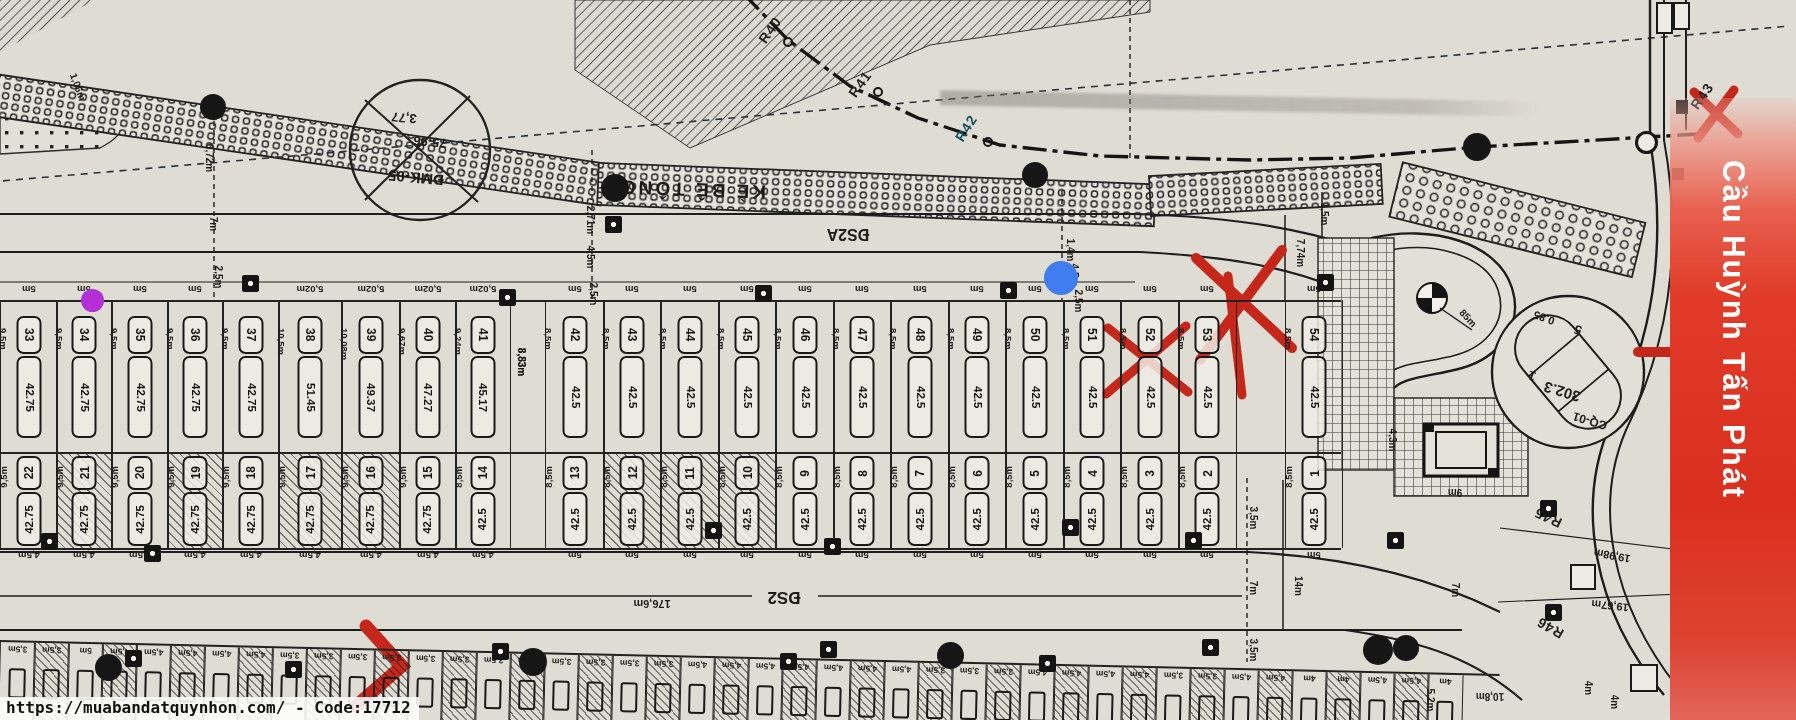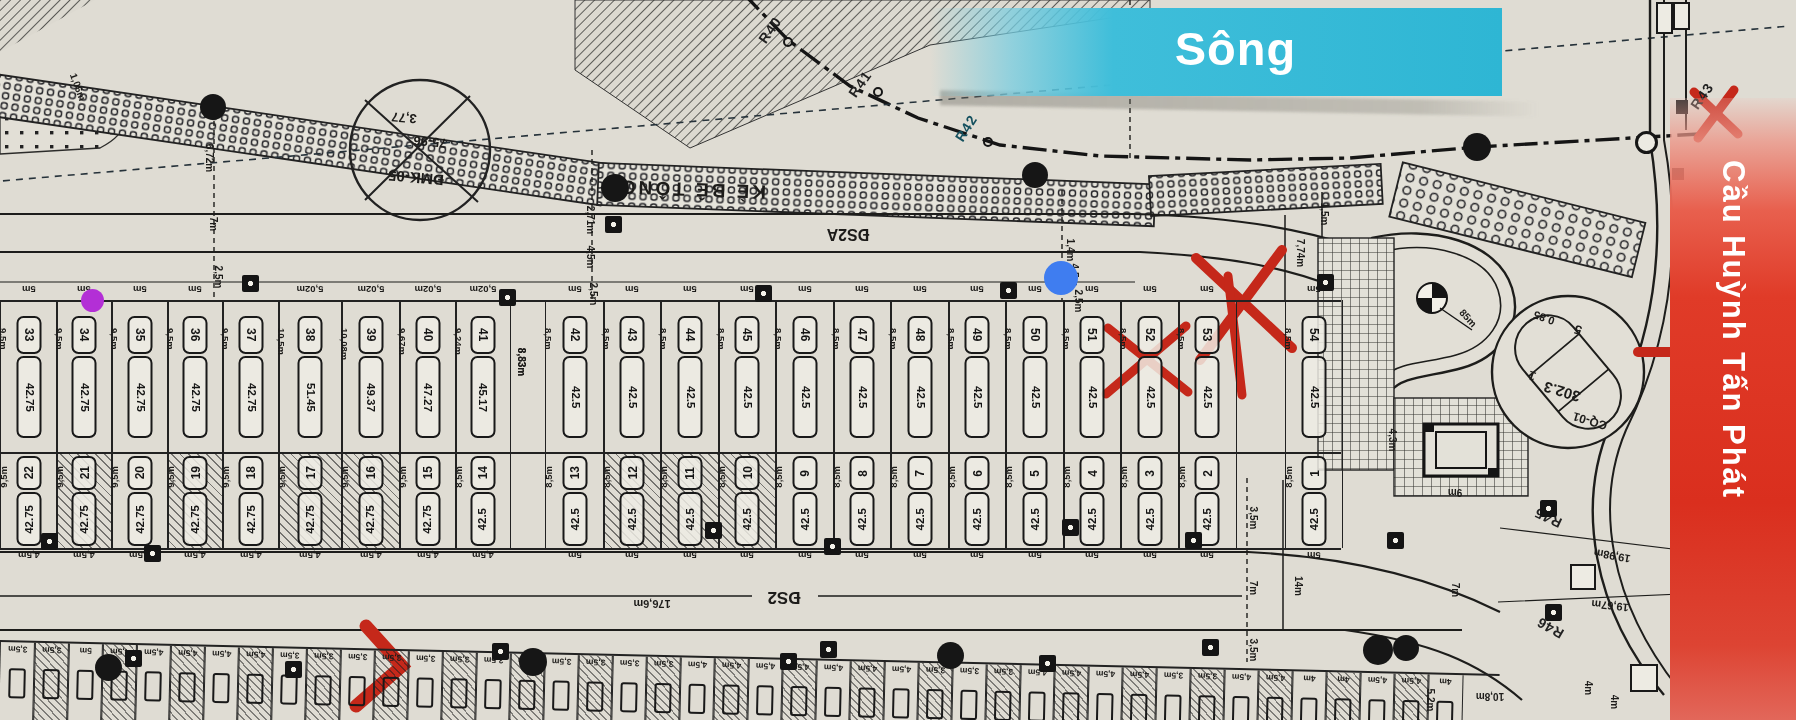--- a/index.html
+++ b/index.html
@@ -181,23 +181,20 @@
       <line class="redln" x1="1228" y1="276" x2="1242" y2="395" stroke-width="9"></line>
       <path d="M366,626 L402,666 L356,706" fill="none" class="redln" stroke-width="13"></path>
       <line class="redln" x1="1638" y1="352" x2="1688" y2="352" stroke-width="10"></line>
       <polygon points="1688,338 1714,352 1688,366" fill="#c5281a"></polygon>
       <line class="redln" x1="1694" y1="92" x2="1738" y2="134" stroke-width="9"></line>
       <line class="redln" x1="1734" y1="90" x2="1698" y2="138" stroke-width="9"></line>
       <circle cx="1765" cy="588" r="62" fill="none" stroke="#c5281a" stroke-width="2.4" stroke-dasharray="6 6"></circle>
     </g>
   </svg>
 
-  <div id="river-banner">
-    <div class="t">Sông</div>
-  </div>
   <div id="banner-shadow"></div>
 
   <div id="bridge-banner">
     <div class="t">Cầu Huỳnh Tấn Phát</div>
   </div>
 
   <div class="lbl" id="ds2a-lbl" style="left:848px;top:234px;font-size:16px;transform:translate(-50%,-50%) rotate(180deg);">ĐS2A</div>
   <div class="lbl" id="ds2-lbl" style="left:784px;top:597px;font-size:17px;transform:translate(-50%,-50%) rotate(180deg);">ĐS2</div>
   <div class="lbl" style="left:692px;top:189px;font-size:19px;letter-spacing:3px;transform:translate(-50%,-50%) rotate(182deg);">KÈ BÊ TÔNG</div>
 
@@ -911,14 +908,15 @@
     </div>
 
   <div class="wsq" style="left:1656px;top:2px;width:13px;height:28px;"></div>
   <div class="wsq" style="left:1673px;top:2px;width:13px;height:24px;"></div>
   <div class="wsq" style="left:1570px;top:564px;width:22px;height:22px;"></div>
   <div class="wsq" style="left:1630px;top:664px;width:24px;height:24px;"></div>
   <div class="bsq" style="left:1676px;top:100px;width:12px;height:14px;"></div>
   <div class="bsq" style="left:1672px;top:168px;width:12px;height:12px;"></div>
   <div class="ring" style="left:1635px;top:131px;width:17px;height:17px;"></div>
 
+  <div id="url-bar">https://muabandatquynhon.com/ - Code:17712</div>
 
 </div>
 
 </body></html>

